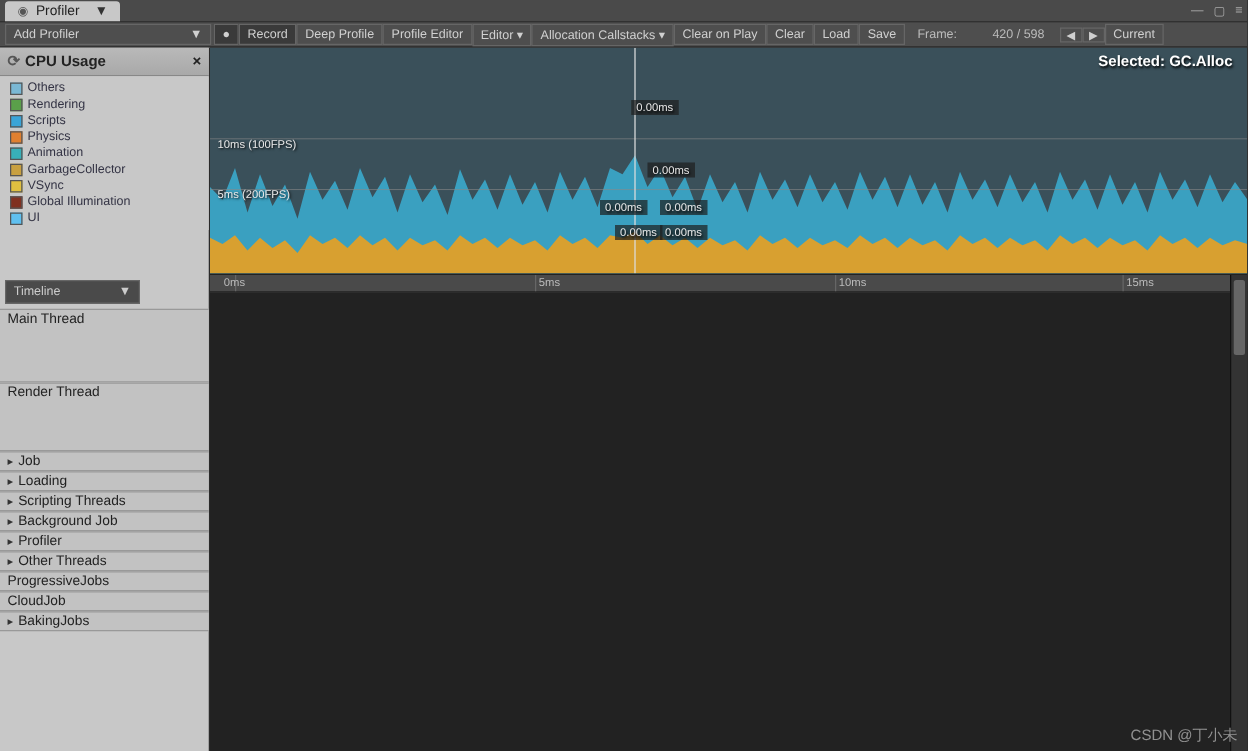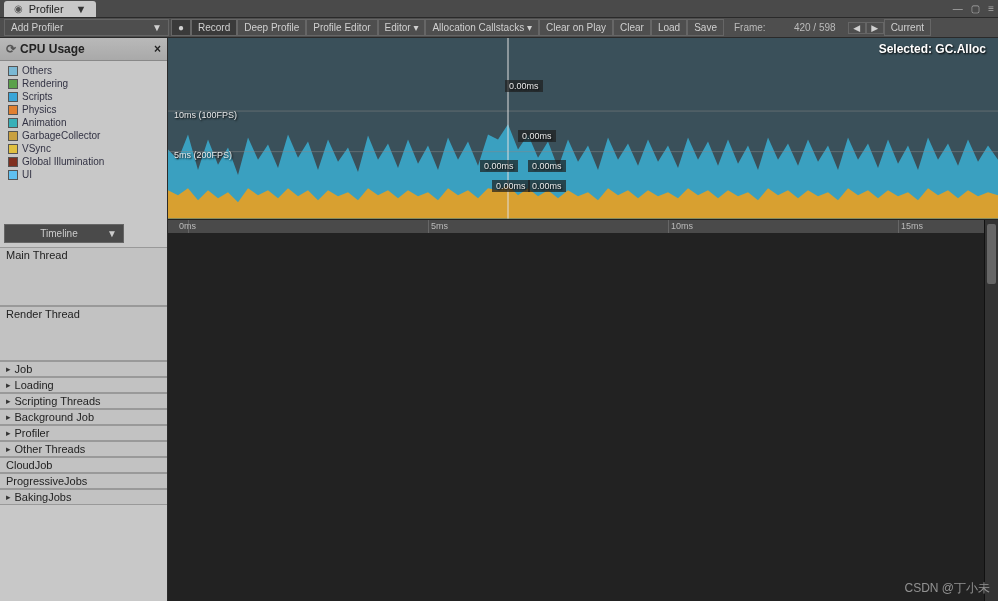--- a/index.html
+++ b/index.html
@@ -17,21 +17,21 @@
   #add-profiler { background:#4e4e4e; border:1px solid #666; color:#d0d0d0; padding:2px 6px; font-size:10px; cursor:pointer; width:165px; text-align:left; display:flex; }
   .frame-label { color:#bbb; padding:0 10px; }
   .frame-val { color:#bbb; width:60px; text-align:right; }
   .body-row { display:flex; flex:1; overflow:hidden; }
   .sidebar { width:168px; background:#c8c8c8; color:#222; display:flex; flex-direction:column; border-right:1px solid #2a2a2a;}
   .cpu-usage { background:linear-gradient(#b9b9b9,#a9a9a9); padding:4px 6px; font-weight:bold; font-size:12px; display:flex; align-items:center; gap:4px; border-bottom:1px solid #888;}
   .cpu-icon { color:#555; }
   .cat-list { padding:4px 8px; display:flex; flex-direction:column; gap:2px; background:#c8c8c8; }
   .cat { display:flex; align-items:center; gap:4px; font-size:10px; color:#334; }
   .swatch { width:10px; height:10px; border:1px solid #555; }
-  .timeline-sel { margin-top:auto; background:#4a4a4a; color:#ccc; padding:3px 6px; border:1px solid #666; width:120px; font-size:10px; margin:4px;text-align:center; }
+  .timeline-sel { margin-top:auto; background:#4a4a4a; color:#ccc; padding:3px 6px; border:1px solid #666; width:108px; font-size:10px; margin:4px; }
   .side-row { background:#c2c2c2; border-top:1px solid #999; border-bottom:1px solid #999; padding:1px 6px; font-size:11px; color:#222; display:flex; align-items:center; gap:4px; cursor:pointer;}
   .chev { color:#333; font-size:9px; }
   .content { flex:1; display:flex; flex-direction:column; position:relative; background:#3a3a3a; overflow:hidden;}
   .chart { height:224px; position:relative; background:linear-gradient(#3a5560 0%, #3a5560 100%); overflow:hidden; border-bottom:1px solid #222;}
   .chart svg { width:100%; height:100%; }
   .chart-anno { position:absolute; color:#e8e8e8; font-size:9px; text-shadow:1px 1px 2px #000;}
   .selected-label { position:absolute; right:12px; top:4px; color:#fff; font-weight:bold; font-size:12px; text-shadow:1px 1px 2px #000; }
   .stats-bar { background:#4e4e4e; color:#ccc; padding:3px 6px; font-size:10px; text-align:center; border-bottom:1px solid #222;}
   .ruler { height:14px; background:#4a4a4a; border-bottom:1px solid #222; position:relative; font-size:9px; color:#bbb;}
   .ruler span { position:absolute; top:1px; }
@@ -187,24 +187,24 @@
           </div>
           <div class="side-row">
             <span class="chev">▸</span>
             <span>Profiler</span>
           </div>
           <div class="side-row">
             <span class="chev">▸</span>
             <span>Other Threads</span>
           </div>
           <div class="side-row">
+            <span>ProgressiveJobs</span>
+          </div>
+          <div class="side-row">
             <span>CloudJob</span>
-          </div>
-          <div class="side-row">
-            <span>ProgressiveJobs</span>
           </div>
           <div class="side-row">
             <span class="chev">▸</span>
             <span>BakingJobs</span>
           </div>
         </div>
     </div>
 
     <div class="lower-content">
       <div class="ruler" id="ruler">

